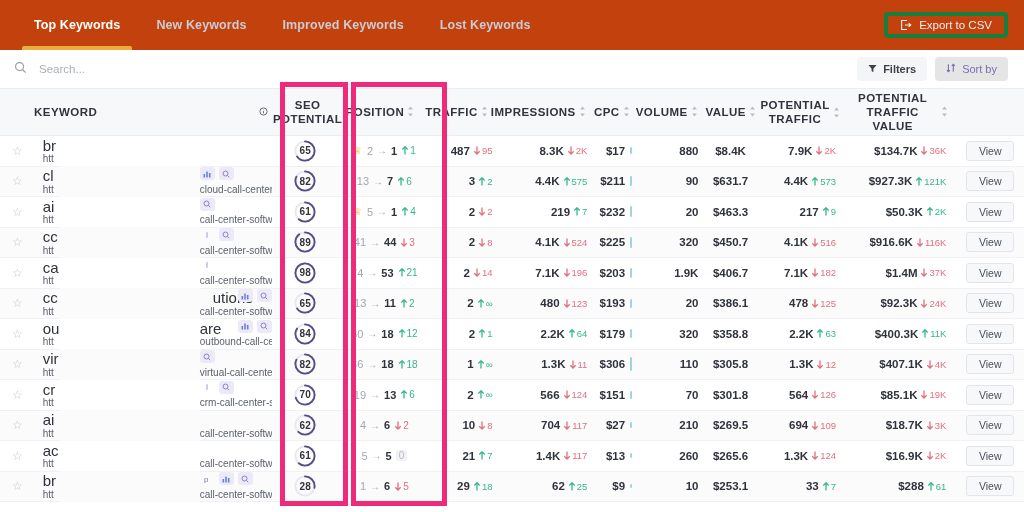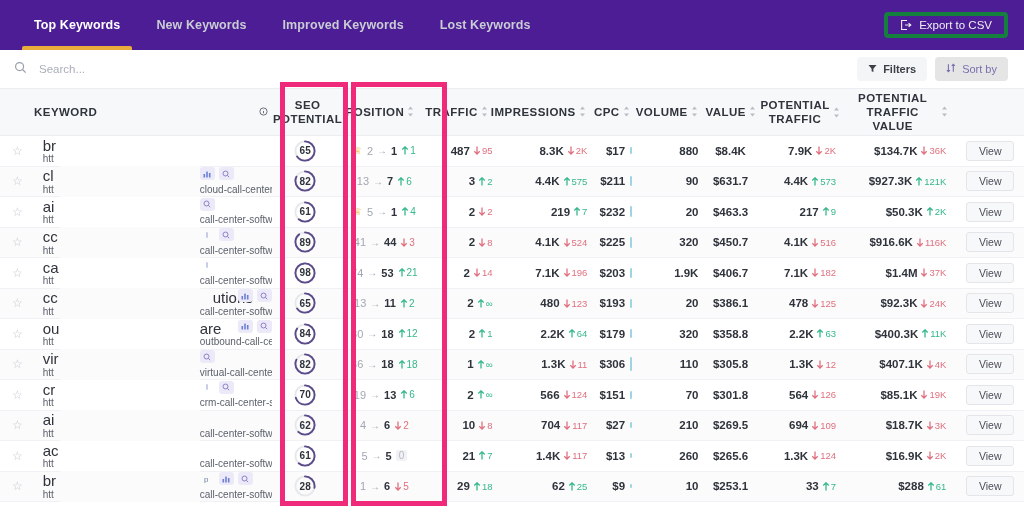--- a/index.html
+++ b/index.html
@@ -6,21 +6,21 @@
   html, body {
     width: 1024px; height: 512px;
     font-family: "Liberation Sans", sans-serif;
     background: #ffffff; overflow: hidden;
   }
   #app { position: relative; width: 1024px; height: 512px; background:#fff; }
 
   
   .topbar {
     position: absolute; top:0; left:0; width:1024px; height:50px;
-    background:#4c1d95; display:flex; align-items:center;
+    background:#c2410c; display:flex; align-items:center;
   }
   .tabs { display:flex; align-items:center; height:50px; padding-left:16px; }
   .tab {
     position:relative; height:50px; display:flex; align-items:center;
     padding:0 18px; color:#c9ccd4; font-size:12.5px; font-weight:bold;
     letter-spacing:.1px; white-space:nowrap; cursor:pointer;
   }
   .tab.active { color:#ffffff; }
   .tab.active::after {
     content:""; position:absolute; left:6px; right:6px; bottom:0;

